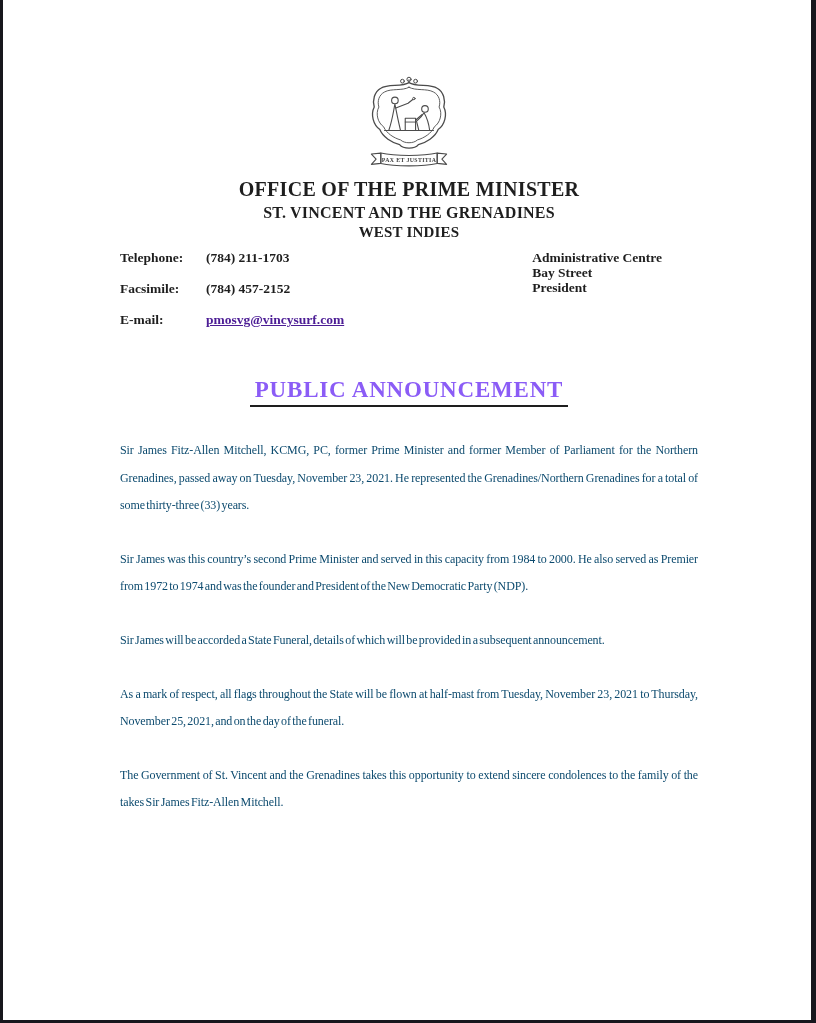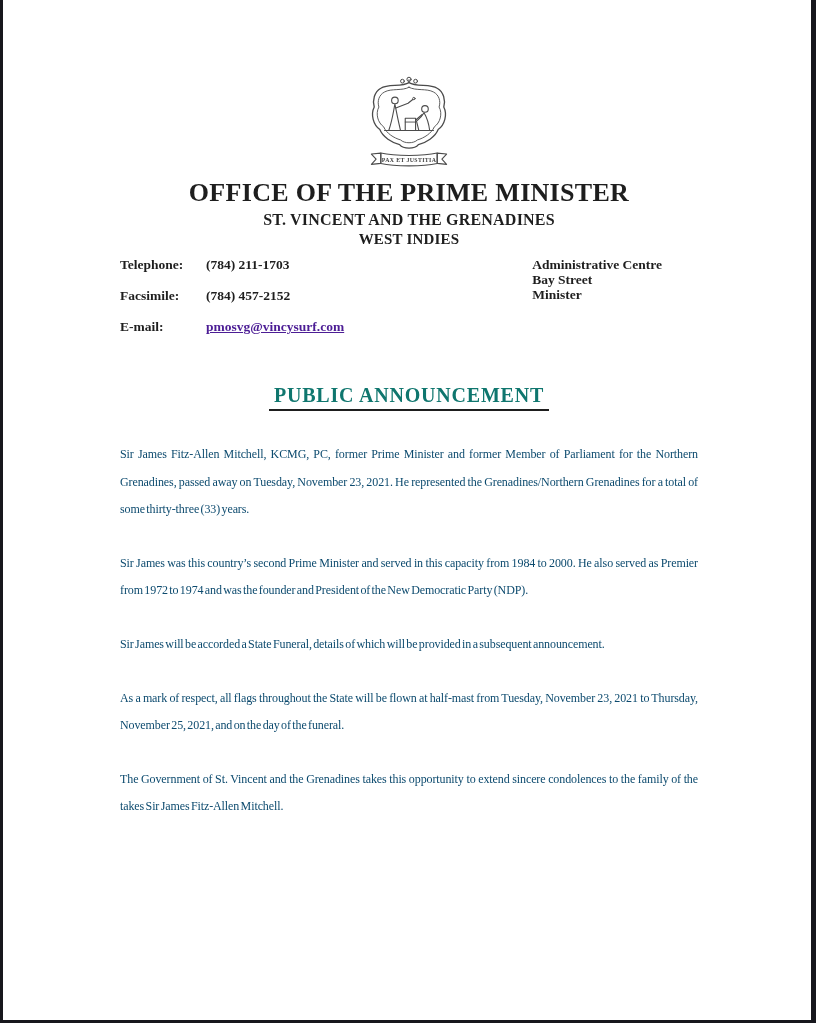--- a/index.html
+++ b/index.html
@@ -26,21 +26,21 @@
   .crest-wrap { text-align: center; }
   svg.crest { width: 114px; height: 94px; display: inline-block; }
   svg.crest * { vector-effect: non-scaling-stroke; }
   .crest-motto-text {
     font-family: "Liberation Serif", serif;
     font-weight: bold;
     letter-spacing: 0.4px;
   }
 
   .org-name {
-    font-size: 26px; font-weight: bold; text-align: center;
+    font-size: 20px; font-weight: bold; text-align: center;
     margin: 4px 0 0; letter-spacing: 0.3px; color: #1e1e1e;
   }
   .org-subtitle {
     font-size: 16px; font-weight: bold; text-align: center;
     margin: 3px 0 0; letter-spacing: 0.2px; color: #1e1e1e;
   }
   .org-region {
     font-size: 15px; font-weight: bold; text-align: center;
     margin: 2px 0 0; letter-spacing: 0.2px; color: #1e1e1e;
   }
@@ -53,22 +53,22 @@
   .contact-table {
     display: grid; grid-template-columns: 86px auto;
     line-height: 15px; row-gap: 16px;
   }
   .contact-right { line-height: 15px; padding-right: 36px; }
   .email-link { color: #4c1d95; text-decoration: underline; cursor: pointer; }
 
   .doc-title-wrap { text-align: center; margin-top: 50px; }
   .doc-title {
     display: inline-block;
-    font-size: 20px; font-weight: bold; letter-spacing: 0.8px;
-    color: #0f766e;
+    font-size: 23px; font-weight: bold; letter-spacing: 0.8px;
+    color: #8b5cf6;
     border-bottom: 2px solid #1e1e1e;
     padding: 0 5px 2px;
   }
 
   .body-text { margin-top: 30px; }
   .body-text p {
     font-size: 12px;
     line-height: 27.6px;
     text-align: justify;
     margin: 0 0 26px;
@@ -129,21 +129,21 @@
         <span>Telephone:</span>
         <span>(784) 211-1703</span>
         <span>Facsimile:</span>
         <span>(784) 457-2152</span>
         <span>E-mail:</span>
         <span><a class="email-link">pmosvg@vincysurf.com</a></span>
       </div>
       <div class="contact-right">
         <div>Administrative Centre</div>
         <div>Bay Street</div>
-        <div>Minister</div>
+        <div>President</div>
       </div>
     </div>
 
     <div class="doc-title-wrap">
       <span class="doc-title">PUBLIC ANNOUNCEMENT</span>
     </div>
 
     <div class="body-text">
       <p>Sir James Fitz-Allen Mitchell, KCMG, PC, former Prime Minister and former Member of Parliament for the Northern Grenadines, passed away on Tuesday, November 23, 2021. He represented the Grenadines/Northern Grenadines for a total of some thirty-three (33) years.</p>
       <p>Sir James was this country’s second Prime Minister and served in this capacity from 1984 to 2000. He also served as Premier from 1972 to 1974 and was the founder and President of the New Democratic Party (NDP).</p>

